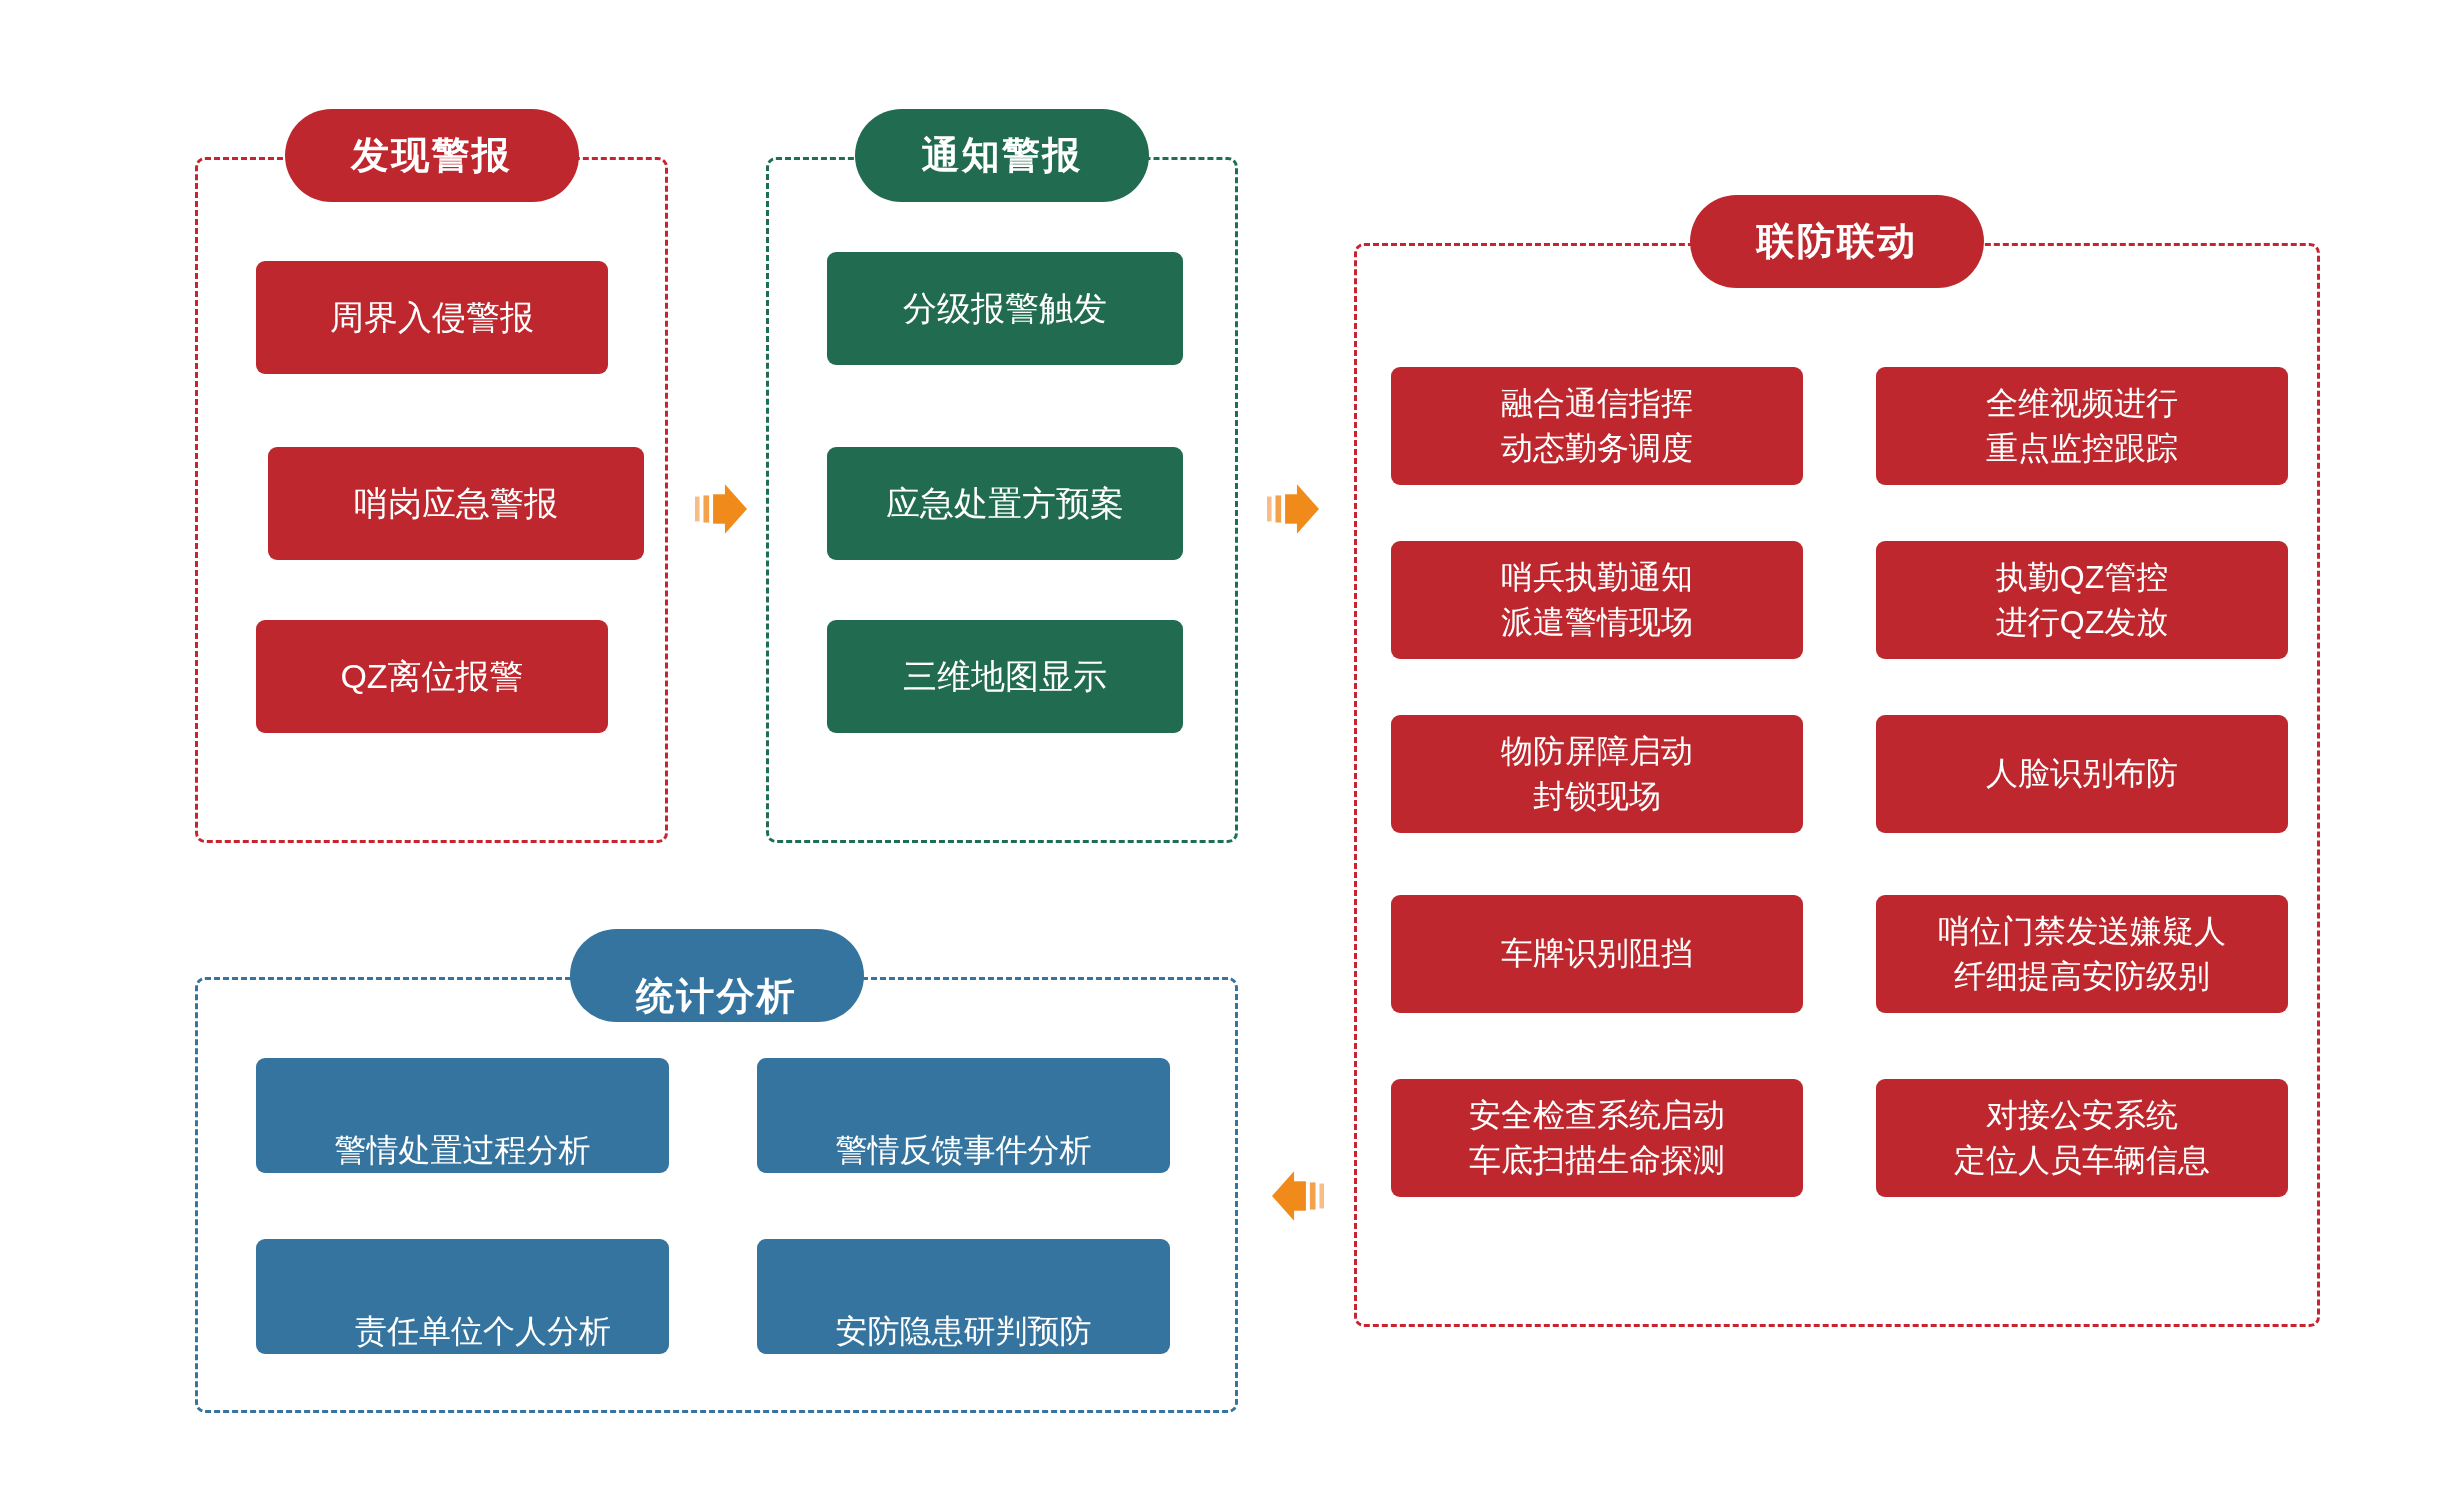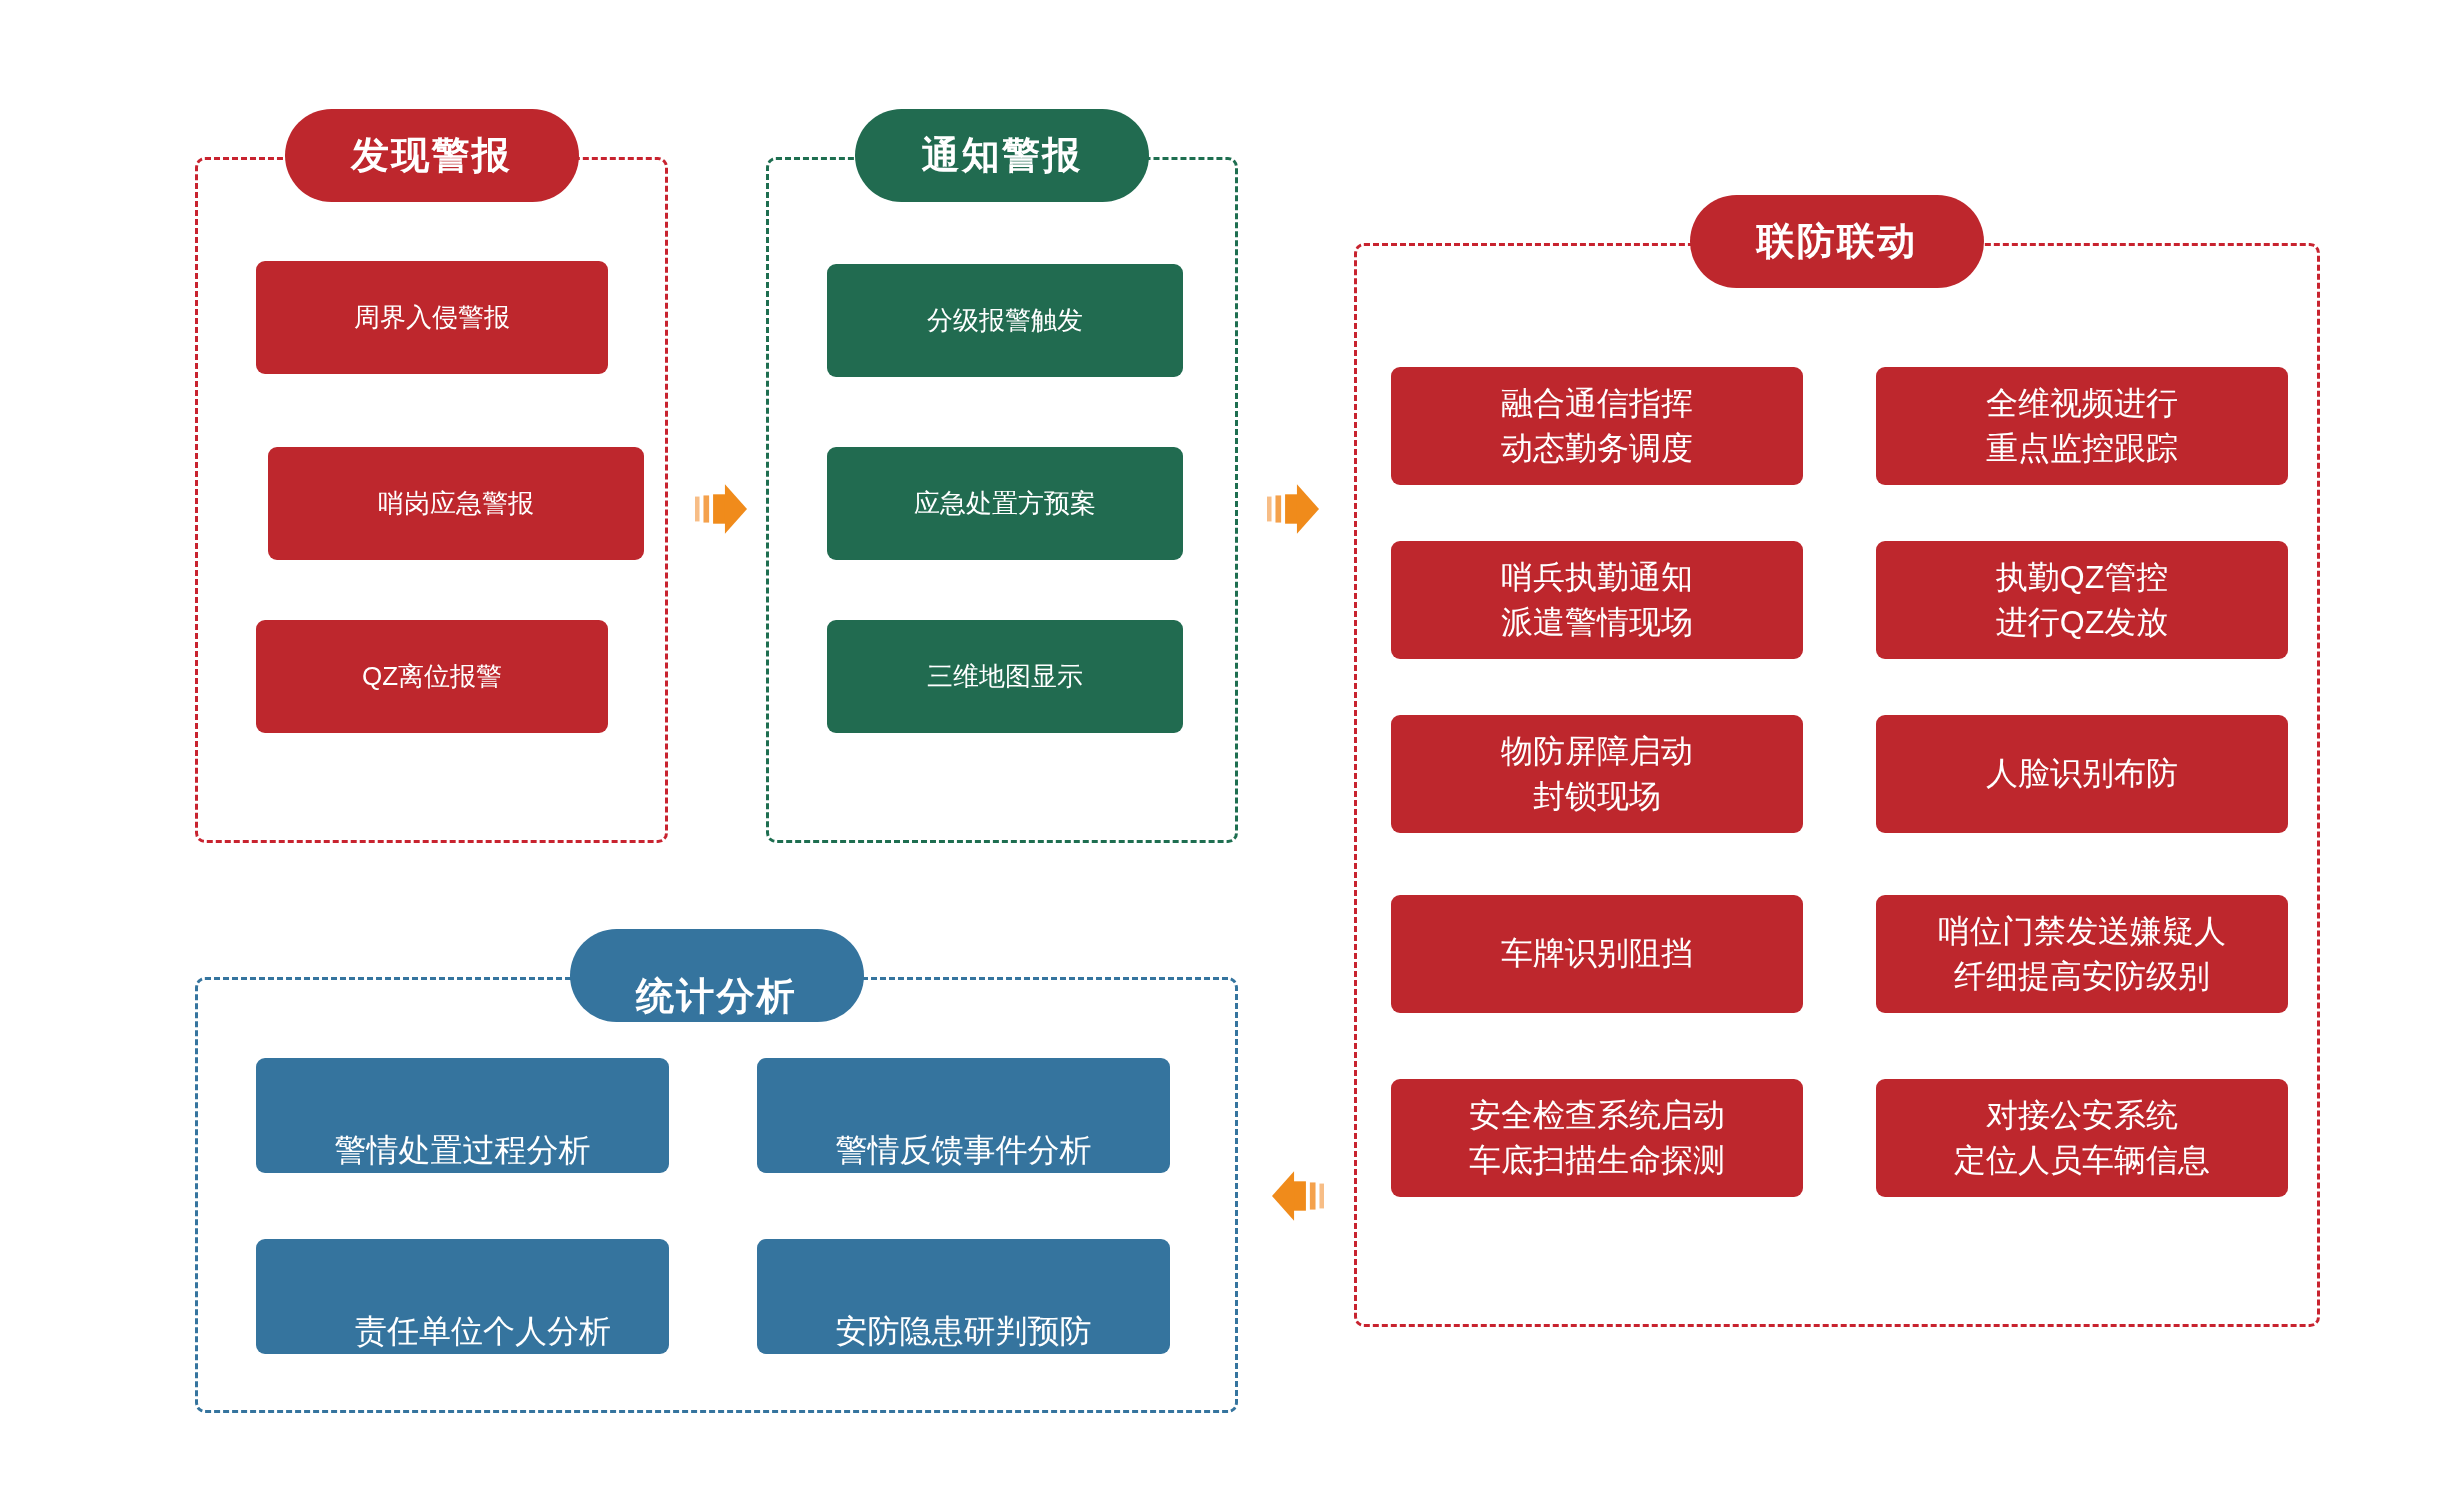--- a/index.html
+++ b/index.html
@@ -40,21 +40,21 @@
     border-radius:9px;
     display:flex;align-items:center;justify-content:center;
     color:#ffffff;
     text-align:center;
     box-sizing:border-box;
   }
   .node span{white-space:pre-line;line-height:1.42;}
   .red-bg{background:#BE272D;}
   .green-bg{background:#216B50;}
   .blue-bg{background:#35749E;align-items:flex-end;}
-  .node.size-a{font-size:26px;}
+  .node.size-a{font-size:34px;}
   .node.size-b{font-size:32px;}
   .arrow{position:absolute;width:52px;height:52px;}
   .arrow.left{transform:scaleX(-1);}
 </style>
 </head>
 <body>
 
 <div class="canvas">
 
   <section class="panel red-frame" style="left:195px;top:157px;width:473px;height:686px;">
@@ -69,21 +69,21 @@
     </div>
     <div class="node red-bg size-a" style="left:58px;top:460px;width:352px;height:113px;">
       <span>QZ离位报警</span>
     </div>
   </section>
 
   <section class="panel green-frame" style="left:766px;top:157px;width:472px;height:686px;">
     <div class="pill green-bg">
       <span>通知警报</span>
     </div>
-    <div class="node green-bg size-a" style="left:58px;top:104px;width:356px;height:113px;">
+    <div class="node green-bg size-a" style="left:58px;top:92px;width:356px;height:113px;">
       <span>分级报警触发</span>
     </div>
     <div class="node green-bg size-a" style="left:58px;top:287px;width:356px;height:113px;">
       <span>应急处置方预案</span>
     </div>
     <div class="node green-bg size-a" style="left:58px;top:460px;width:356px;height:113px;">
       <span>三维地图显示</span>
     </div>
   </section>
 

